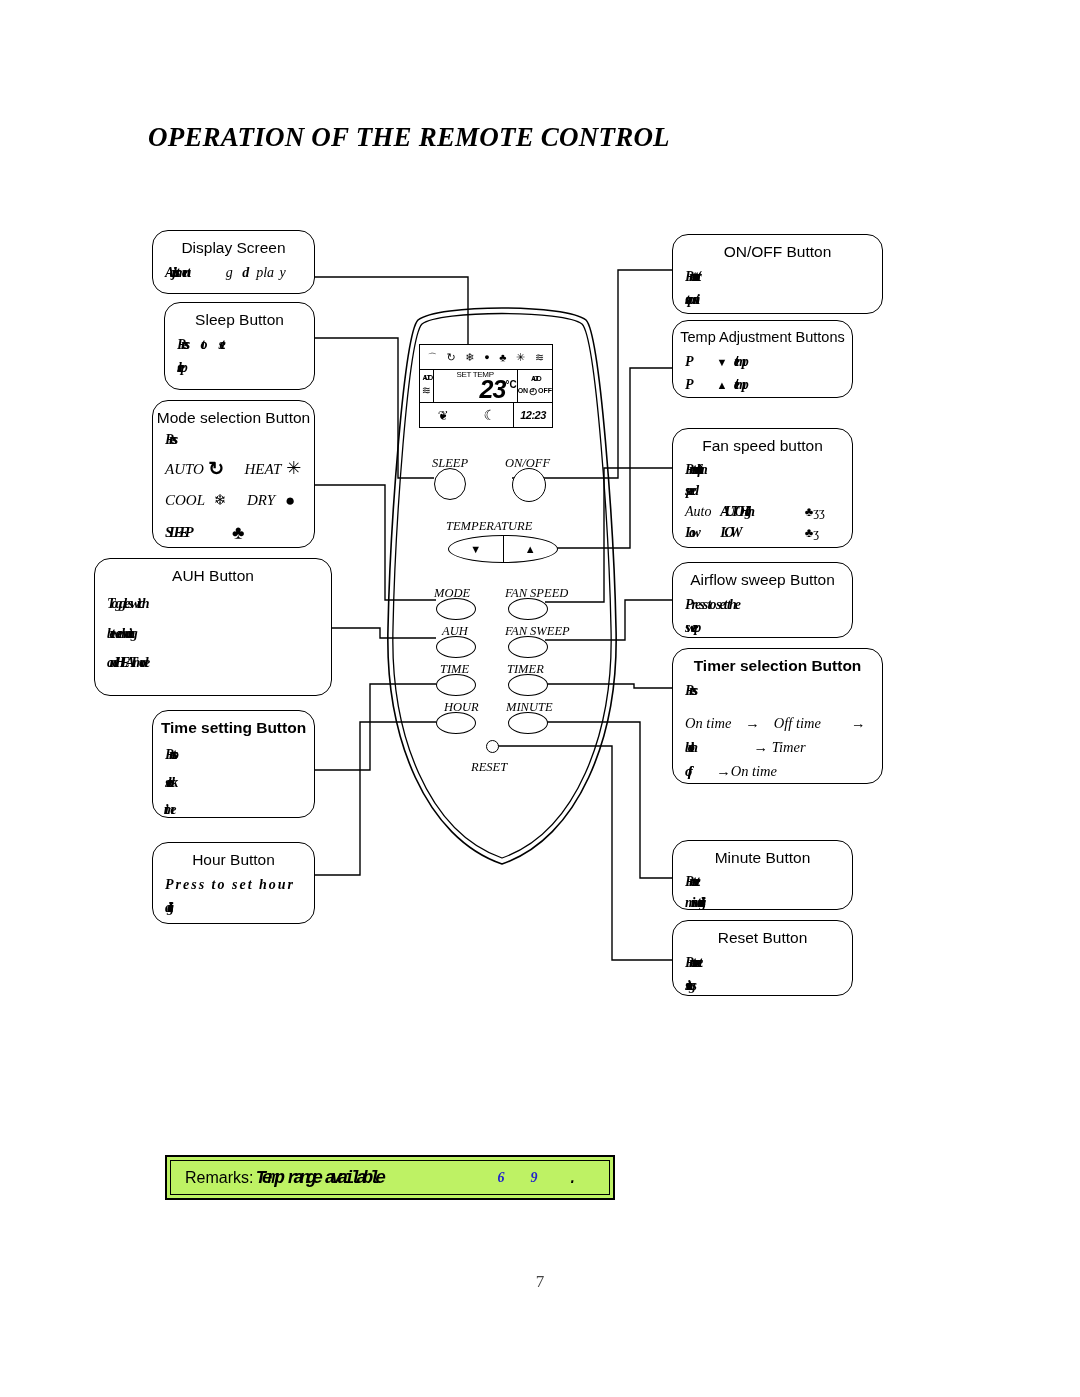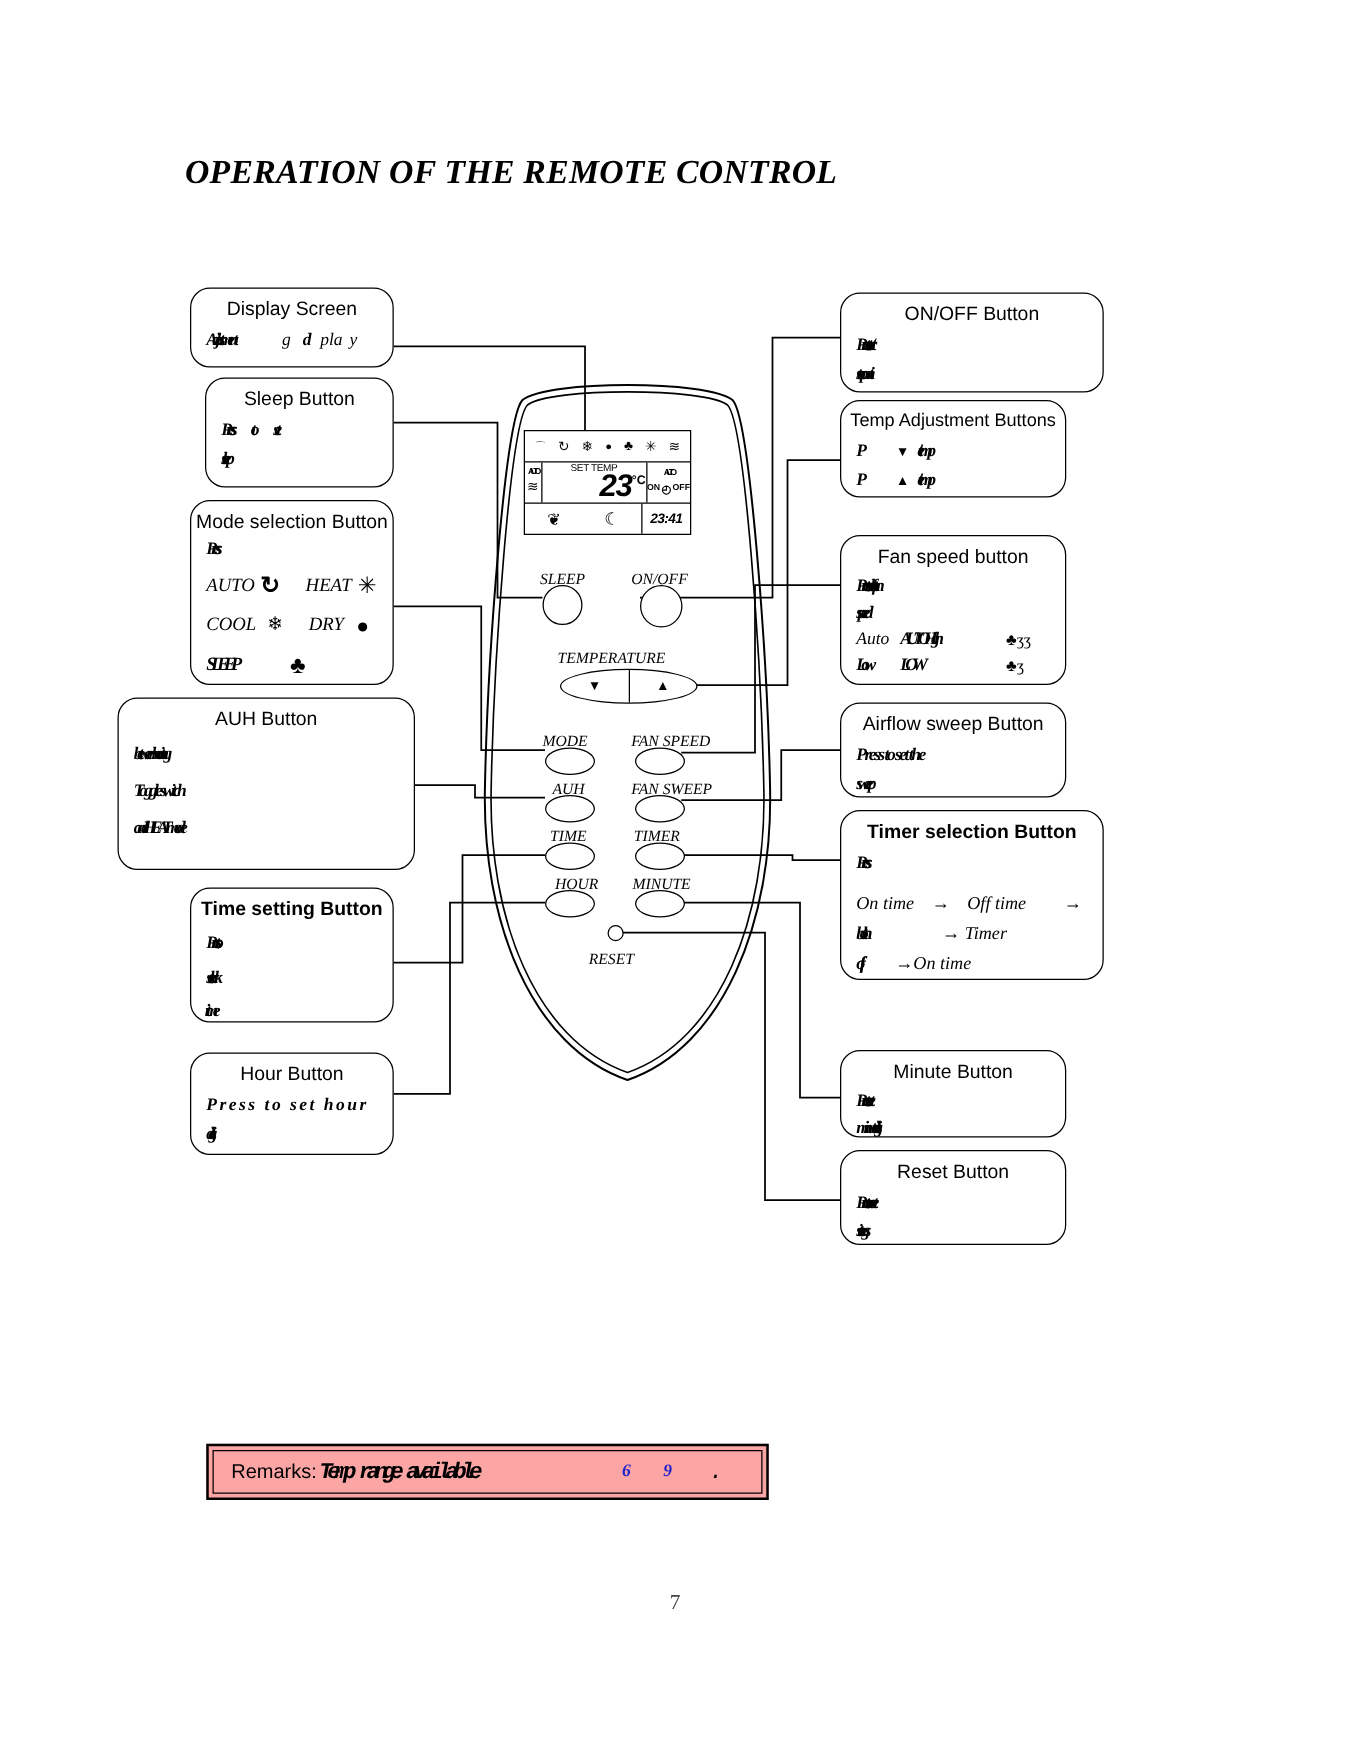--- a/index.html
+++ b/index.html
@@ -88,21 +88,21 @@
           display:flex;align-items:center;justify-content:center;}
   .rocker .half{flex:1;display:flex;align-items:center;justify-content:center;font-size:11px;}
   .rocker .sep{width:0;border-left:1.4px solid #000;height:100%;}
 
   
   #leaders{position:absolute;left:0;top:0;width:1080px;height:1397px;z-index:2;}
 
   
   #remarks-box{
     position:absolute;left:165px;top:1155px;width:450px;height:45px;
-    border:2px solid #000;box-sizing:border-box;z-index:5;background:#fca5a5;
+    border:2px solid #000;box-sizing:border-box;z-index:5;background:#bef264;
   }
   #remarks-box .inner{
     position:absolute;inset:3px;border:1px solid #000;
     display:flex;align-items:center;padding-left:14px;
   }
   .rm-lead{font-size:16px;font-family:"Liberation Sans",sans-serif;}
   .rm-body{font-family:Liberation Mono, monospace;font-style:italic;font-size:18px;}
   .rm-num{color:#2222cc;font-family:"Liberation Serif",serif;font-style:italic;
           font-weight:bold;font-size:14px;}
 
@@ -184,21 +184,21 @@
         <span class="onoffrow">
           <span>ON</span>
             <span style="font-size:9px;">◴</span>
             <span>OFF</span>
         </span>
       </div>
     </div>
     <div class="lcd-bot">
       <div class="lcd-bl">❦</div>
       <div class="lcd-bm">☾</div>
-      <div class="lcd-br">23:41</div>
+      <div class="lcd-br">12:23</div>
     </div>
   </div>
 
   <div class="btn-label" style="left:432px;top:456px;">SLEEP</div>
   <div class="rbtn" style="left:434px;top:468px;width:30px;height:30px;"></div>
 
   <div class="btn-label" style="left:505px;top:456px;">ON/OFF</div>
   <div class="rbtn" style="left:512px;top:468px;width:32px;height:32px;"></div>
 
   <div class="btn-label" style="left:446px;top:519px;">TEMPERATURE</div>
@@ -279,22 +279,22 @@
       <div class="moderow">
         <span class="lbl glyph">SLEEP</span>
         <span class="sym" style="font-size:19px;margin-left:34px;">♣</span>
       </div>
     </div>
   </div>
 
   <div class="callout" style="left:94px;top:558px;width:238px;height:138px;">
     <div class="hd">AUH Button</div>
     <div class="body" style="line-height:2.1;">
+      <div><span class="glyph w">Toggle switch</span></div>
       <div><span class="glyph">between heating</span></div>
-      <div><span class="glyph w">Toggle switch</span></div>
       <div><span class="glyph">and HEAT mode</span></div>
     </div>
   </div>
 
   <div class="callout bold" style="left:152px;top:710px;width:163px;height:108px;">
     <div class="hd">Time setting Button</div>
     <div class="body" style="line-height:1.95;">
       <div><span class="glyph">Press to</span></div>
       <div><span class="glyph">set clock</span></div>
       <div><span class="glyph">time</span></div>

